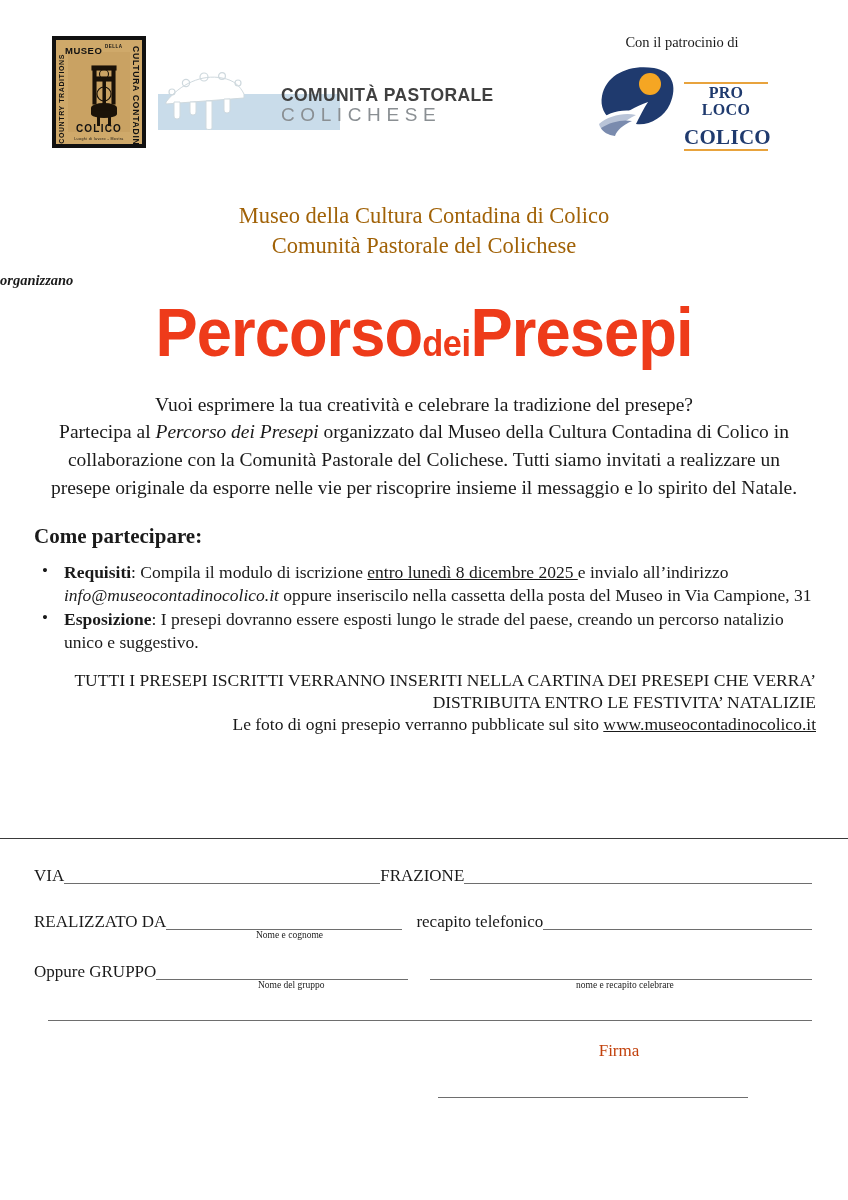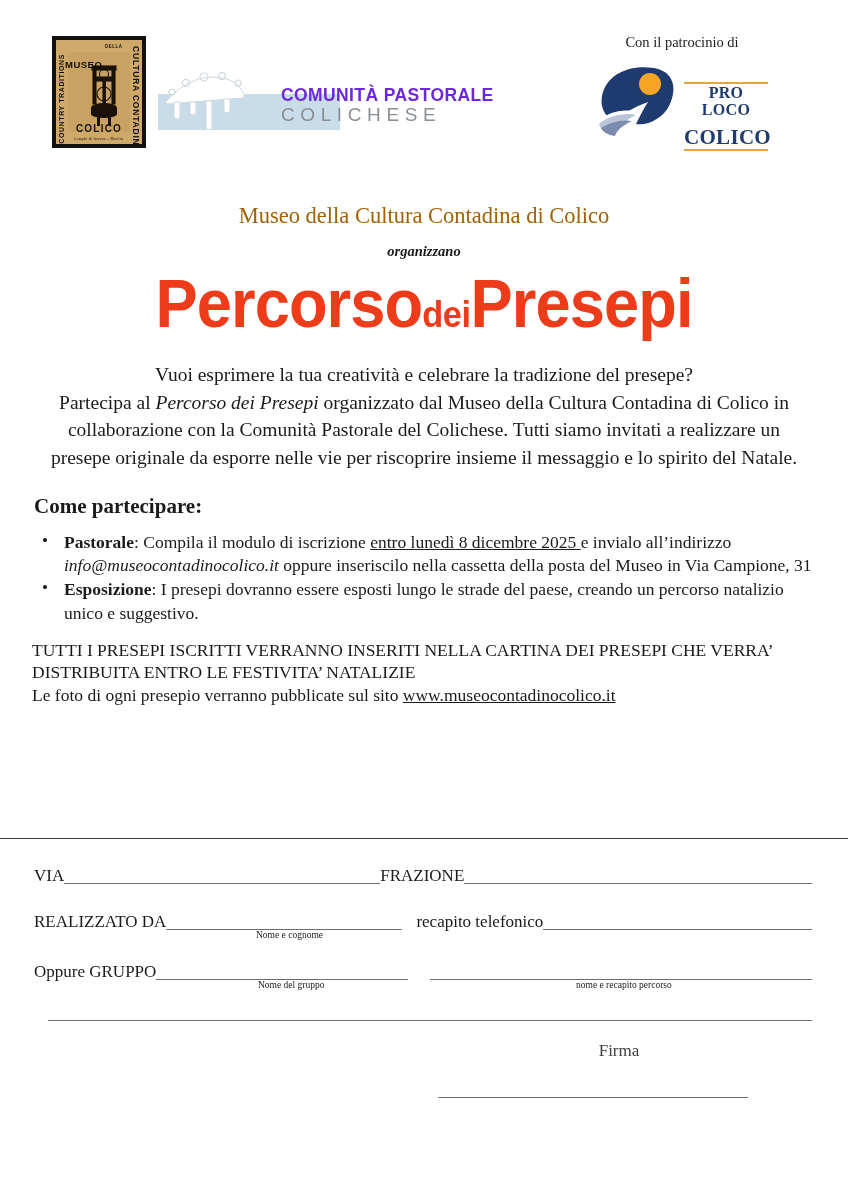--- a/index.html
+++ b/index.html
@@ -45,21 +45,21 @@
   }
   .museo-word {
     position: absolute;
     font-family: "Liberation Sans", sans-serif;
     font-weight: bold;
     color: #111111;
     letter-spacing: .5px;
     line-height: 1;
     white-space: nowrap;
   }
-  .mw-top    { top: 20px;  left: 9px;  font-size: 9.5px; }
+  .mw-top    { top: 6px;  left: 9px;  font-size: 9.5px; }
   .mw-della  { top: 4.5px; left: 49px; font-size: 4.5px; }
   .mw-right  { top: 6px; right: 2px; font-size: 8.5px; writing-mode: vertical-rl; text-orientation: mixed; letter-spacing: .8px; }
   .mw-left   { top: 14px; left: 2px; font-size: 7px; writing-mode: vertical-rl; text-orientation: mixed; transform: rotate(180deg); letter-spacing: .6px; }
   .mw-bottom { bottom: 10px; left: 0; width: 100%; text-align: center; font-size: 10px; letter-spacing: 1.2px; }
   .mw-sub    { bottom: 2.5px; left: 0; width: 100%; text-align: center; font-size: 3.6px; letter-spacing: .4px; font-weight: normal; }
   .museo-art {
     position: absolute;
     left: 28px; top: 24px; width: 40px; height: 64px;
   }
 
@@ -78,21 +78,21 @@
     background: #c9dcea;
   }
   .cp-tent { position: absolute; left: 2px; top: 2px; width: 120px; height: 62px; }
   .cp-text-top {
     position: absolute;
     left: 123px; top: 19px;
     font-family: "Liberation Sans", sans-serif;
     font-weight: bold;
     font-size: 17.5px;
     letter-spacing: .4px;
-    color: #6d28d9;
+    color: #404040;
     white-space: nowrap;
   }
   .cp-text-bot {
     position: absolute;
     left: 123px; top: 38px;
     font-family: "Liberation Sans", sans-serif;
     font-size: 19px;
     letter-spacing: 5.6px;
     color: #8a8f93;
     white-space: nowrap;
@@ -138,21 +138,21 @@
 
   
   .org {
     text-align: center;
     margin-top: 26px;
     font-size: 22.5px;
     line-height: 1.32;
     color: #a16207;
   }
   .organizzano {
-    text-align: center;
+    text-align: left;
     font-style: italic;
     font-weight: bold;
     font-size: 14.5px;
     margin-top: 12px;
     color: #1a1a1a;
   }
 
   
   .title {
     text-align: center;
@@ -207,21 +207,21 @@
     top: -1px;
     font-size: 17px;
   }
   ul.steps b { font-weight: bold; }
   ul.steps u { text-decoration: underline; }
   ul.steps i { font-style: italic; }
 
   
   .notice {
     margin: 14px 32px 0 32px;
-    text-align: left;
+    text-align: right;
     font-size: 17.5px;
     line-height: 1.28;
     color: #1a1a1a;
   }
   .notice .site { text-decoration: underline; }
 
   .hr-main {
     position: absolute;
     left: 0;
     top: 838px;
@@ -259,21 +259,21 @@
   .fgap { flex: 0 0 14px; }
   .fcap {
     position: absolute;
     font-size: 9.5px;
     color: #1a1a1a;
     white-space: nowrap;
   }
   .firma-label {
     text-align: center;
     font-size: 17px;
-    color: #404040;
+    color: #c2410c;
   }
   .firma-line {
     border-bottom: 1.3px solid #6e6e6e;
     height: 1px;
   }
 </style>
 </head>
 <body>
 
 <div class="header">
@@ -337,37 +337,38 @@
       <div class="pl-rule"></div>
       <div class="pl-l1">PRO LOCO</div>
       <div class="pl-l2">COLICO</div>
       <div class="pl-rule"></div>
     </div>
   </div>
 </div>
 
 <div class="org">
   <div>Museo della Cultura Contadina di Colico</div>
+  <div>Comunità Pastorale del Colichese</div>
 </div>
 <div class="organizzano">organizzano</div>
 
 <div class="title">
   <span>Percorso</span><span class="small">dei</span><span>Presepi</span>
 </div>
 
 <div class="intro">
   <span>Vuoi esprimere la tua creatività e celebrare la tradizione del presepe?</span><br>
   <span>Partecipa al </span><i>Percorso dei Presepi</i><span> organizzato dal Museo della Cultura Contadina di Colico in collaborazione con la Comunità Pastorale del Colichese.</span>
   <span>Tutti siamo invitati a realizzare un presepe originale da esporre nelle vie per riscoprire insieme il messaggio e lo spirito del Natale.</span>
 </div>
 
 <div class="section-head">Come partecipare:</div>
 <ul class="steps">
   <li>
-    <b>Pastorale</b><span>: Compila il modulo di iscrizione </span><u>entro lunedì 8 dicembre 2025 </u><span>e invialo all’indirizzo </span><i>info@museocontadinocolico.it</i><span> oppure inseriscilo nella cassetta della posta del Museo in Via Campione, 31</span>
+    <b>Requisiti</b><span>: Compila il modulo di iscrizione </span><u>entro lunedì 8 dicembre 2025 </u><span>e invialo all’indirizzo </span><i>info@museocontadinocolico.it</i><span> oppure inseriscilo nella cassetta della posta del Museo in Via Campione, 31</span>
   </li>
   <li>
     <b>Esposizione</b><span>: I presepi dovranno essere esposti lungo le strade del paese, creando un percorso natalizio unico e suggestivo.</span>
   </li>
 </ul>
 
 <div class="notice">
   <span>TUTTI I PRESEPI ISCRITTI VERRANNO INSERITI NELLA CARTINA DEI PRESEPI CHE VERRA’ DISTRIBUITA ENTRO LE FESTIVITA’ NATALIZIE</span><br>
   <span>Le foto di ogni presepio verranno pubblicate sul sito </span><span class="site">www.museocontadinocolico.it</span>
 </div>
@@ -392,21 +393,21 @@
     <span class="fline"></span>
     <span class="fcap" style="left:256px; top:18px;">Nome e cognome</span>
   </div>
 
   <div class="frow" style="margin-bottom:24px;">
     <span class="flabel">Oppure GRUPPO</span>
     <span class="fline fixed-5"></span>
     <span class="fgap" style="flex:0 0 22px;"></span>
     <span class="fline"></span>
     <span class="fcap" style="left:258px; top:18px;">Nome del gruppo</span>
-    <span class="fcap" style="left:576px; top:18px;">nome e recapito percorso</span>
+    <span class="fcap" style="left:576px; top:18px;">nome e recapito celebrare</span>
   </div>
 
   <div class="frow" style="margin-bottom:18px;">
     <span class="fgap"></span>
     <span class="fline"></span>
   </div>
 
   <div style="padding:0 36px 0 34px;">
     <div class="firma-label" style="width:366px; margin-left:402px;">Firma</div>
     <div class="firma-line" style="width:310px; margin-left:404px; margin-top:36px;"></div>

